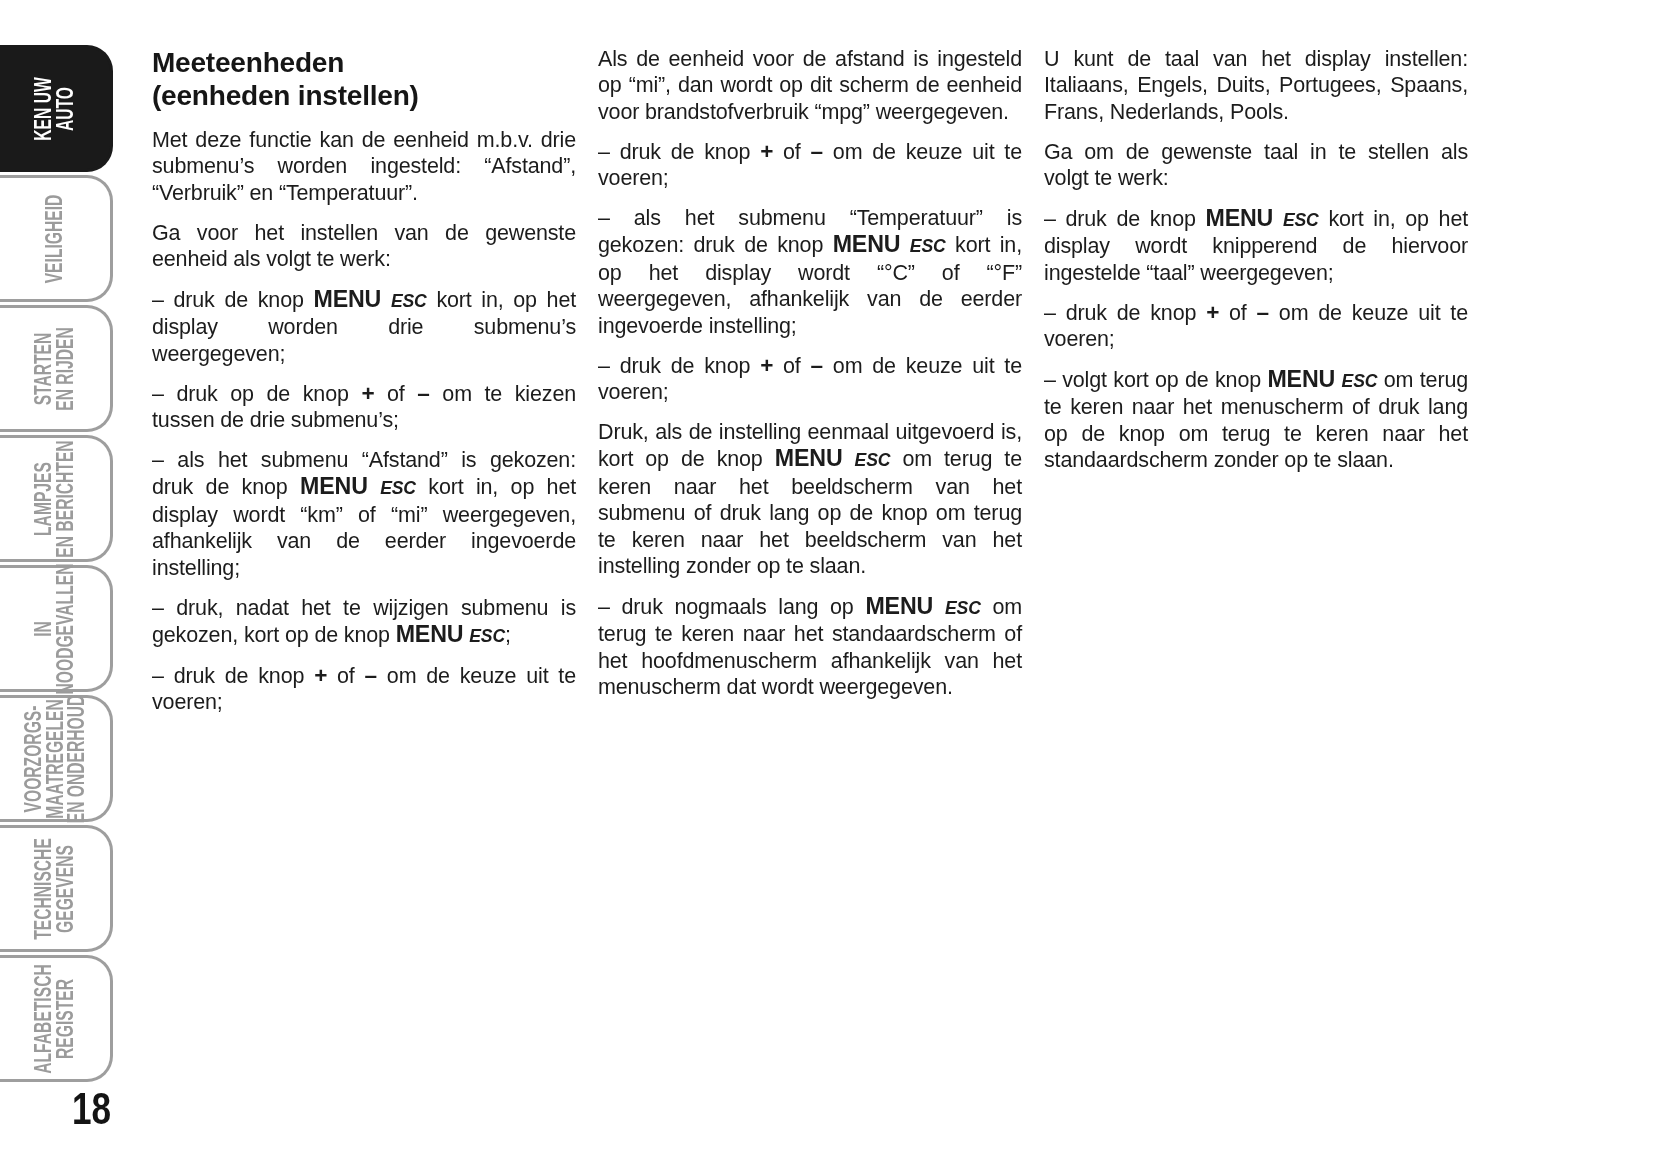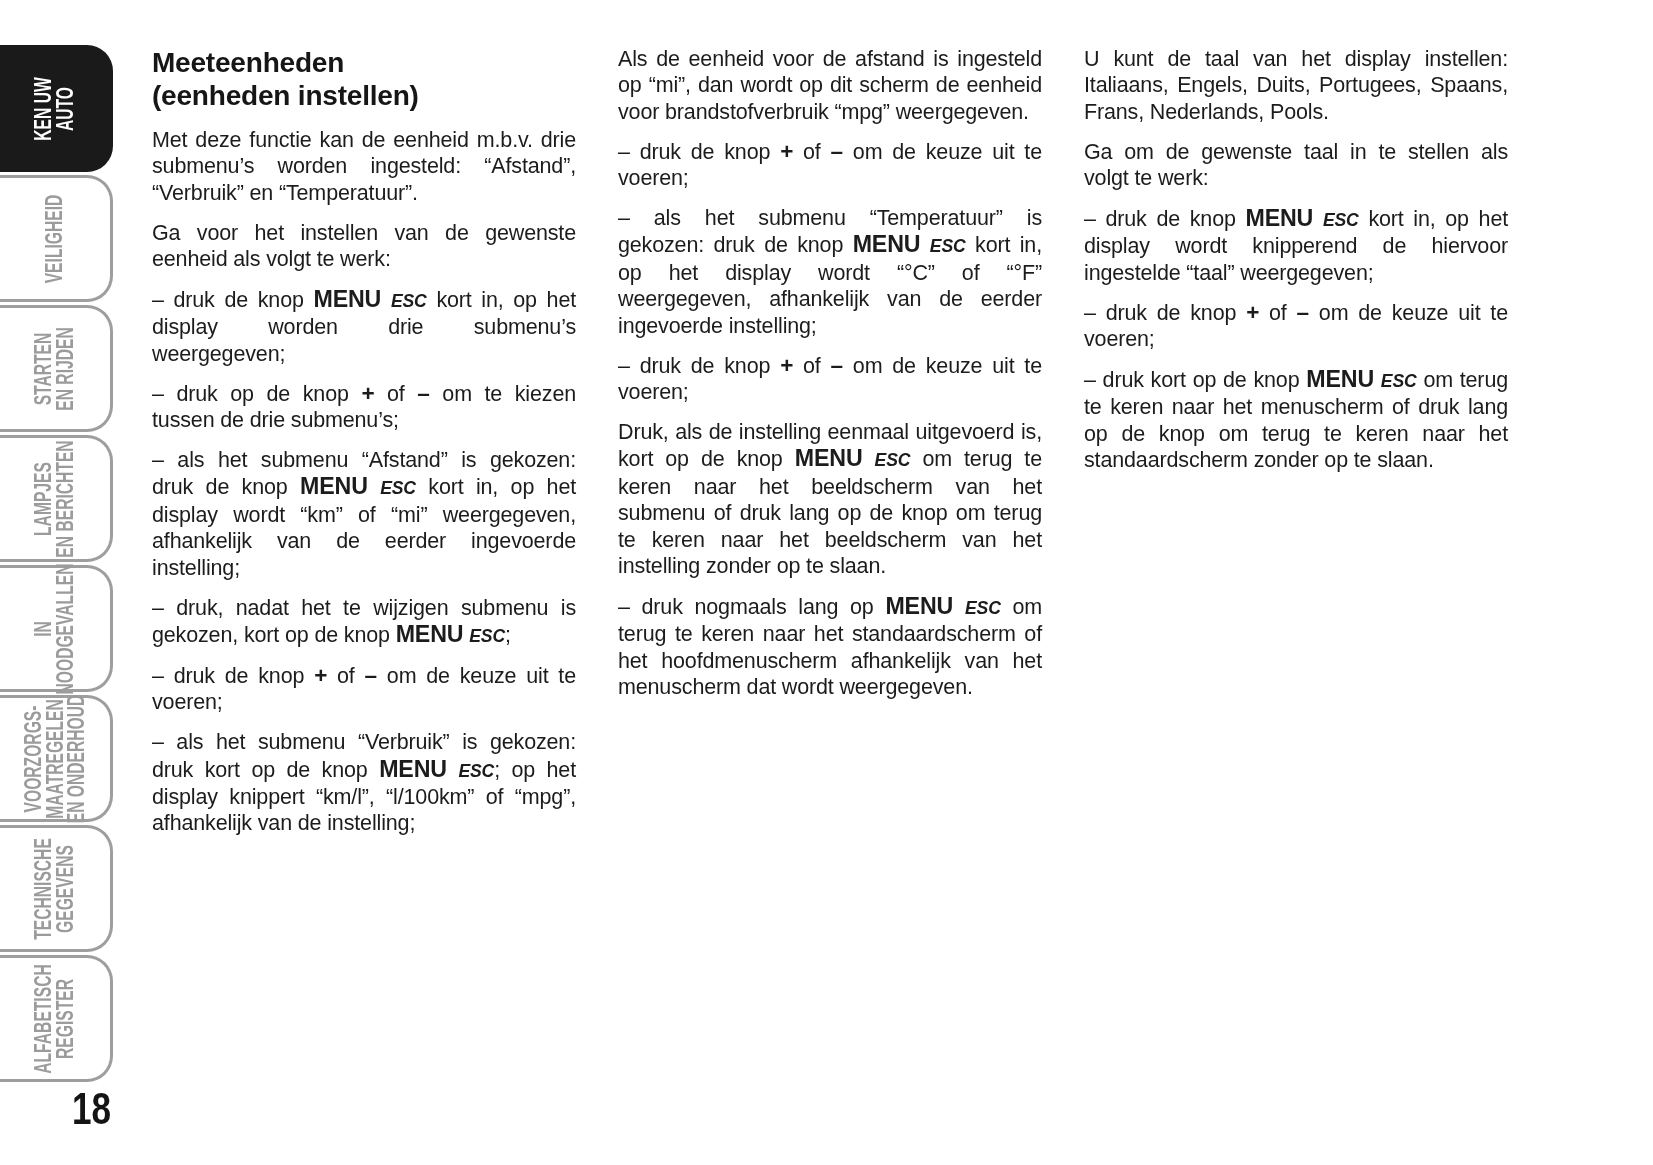--- a/index.html
+++ b/index.html
@@ -45,21 +45,21 @@
     letter-spacing: 0;
     color: #9b9b9b;
   }
   .tab.active .tab-label { color: #ffffff; }
 
   
   .content {
     position: absolute;
     left: 152px; top: 46px;
     display: flex;
-    gap: 42px;
+    gap: 22px;
   }
   .col {
     width: 424px;
     color: #1c1c1c;
     font-size: 21.5px;
     line-height: 26.4px;
     text-align: justify;
     letter-spacing: -0.15px;
   }
   .col h2 {
@@ -121,32 +121,31 @@
 <main class="content" id="columns">
     <section class="col">
       <h2>Meeteenheden<br>(eenheden instellen)</h2>
       <p><span>Met deze functie kan de eenheid m.b.v. drie submenu’s worden ingesteld: “Afstand”, “Verbruik” en “Temperatuur”.</span></p>
       <p><span>Ga voor het instellen van de gewenste eenheid als volgt te werk:</span></p>
       <p><span>– druk de knop </span><span class="seg-menu">MENU</span><span> </span><span class="seg-esc">ESC</span><span> kort in, op het display worden drie submenu’s weergegeven;</span></p>
       <p><span>– druk op de knop </span><span class="seg-sign">+</span><span> of </span><span class="seg-sign">–</span><span> om te kiezen tussen de drie submenu’s;</span></p>
       <p><span>– als het submenu “Afstand” is gekozen: druk de knop </span><span class="seg-menu">MENU</span><span> </span><span class="seg-esc">ESC</span><span> kort in, op het display wordt “km” of “mi” weergegeven, afhankelijk van de eerder ingevoerde instelling;</span></p>
       <p><span>– druk, nadat het te wijzigen submenu is gekozen, kort op de knop </span><span class="seg-menu">MENU</span><span> </span><span class="seg-esc">ESC</span><span>;</span></p>
       <p><span>– druk de knop </span><span class="seg-sign">+</span><span> of </span><span class="seg-sign">–</span><span> om de keuze uit te voeren;</span></p>
-      <p><span>– als het submenu “Verbruik” is gekozen: druk kort op de knop </span><span class="seg-menu">MENU</span><span> </span><span class="seg-esc">ESC</span><span>; op het display knippert “km/l”, “l/100km” of “mpg”, afhankelijk van de instelling;</span></p>
     </section>
     <section class="col">
       <p><span>Als de eenheid voor de afstand is ingesteld op “mi”, dan wordt op dit scherm de eenheid voor brandstofverbruik “mpg” weergegeven.</span></p>
       <p><span>– druk de knop </span><span class="seg-sign">+</span><span> of </span><span class="seg-sign">–</span><span> om de keuze uit te voeren;</span></p>
       <p><span>– als het submenu “Temperatuur” is gekozen: druk de knop </span><span class="seg-menu">MENU</span><span> </span><span class="seg-esc">ESC</span><span> kort in, op het display wordt “°C” of “°F” weergegeven, afhankelijk van de eerder ingevoerde instelling;</span></p>
       <p><span>– druk de knop </span><span class="seg-sign">+</span><span> of </span><span class="seg-sign">–</span><span> om de keuze uit te voeren;</span></p>
       <p><span>Druk, als de instelling eenmaal uitgevoerd is, kort op de knop </span><span class="seg-menu">MENU</span><span> </span><span class="seg-esc">ESC</span><span> om terug te keren naar het beeldscherm van het submenu of druk lang op de knop om terug te keren naar het beeldscherm van het instelling zonder op te slaan.</span></p>
       <p><span>– druk nogmaals lang op </span><span class="seg-menu">MENU</span><span> </span><span class="seg-esc">ESC</span><span> om terug te keren naar het standaardscherm of het hoofdmenuscherm afhankelijk van het menuscherm dat wordt weergegeven.</span></p>
     </section>
     <section class="col">
       <p><span>U kunt de taal van het display instellen: Italiaans, Engels, Duits, Portugees, Spaans, Frans, Nederlands, Pools.</span></p>
       <p><span>Ga om de gewenste taal in te stellen als volgt te werk:</span></p>
       <p><span>– druk de knop </span><span class="seg-menu">MENU</span><span> </span><span class="seg-esc">ESC</span><span> kort in, op het display wordt knipperend de hiervoor ingestelde “taal” weergegeven;</span></p>
       <p><span>– druk de knop </span><span class="seg-sign">+</span><span> of </span><span class="seg-sign">–</span><span> om de keuze uit te voeren;</span></p>
-      <p><span>– druk kort op de knop </span><span class="seg-menu">MENU</span><span> </span><span class="seg-esc">ESC</span><span> om terug te keren naar het menuscherm of druk lang op de knop om terug te keren naar het standaardscherm zonder op te slaan.</span></p>
+      <p><span>– volgt kort op de knop </span><span class="seg-menu">MENU</span><span> </span><span class="seg-esc">ESC</span><span> om terug te keren naar het menuscherm of druk lang op de knop om terug te keren naar het standaardscherm zonder op te slaan.</span></p>
     </section>
   </main>
 
 <div class="page-number">18</div>
 
 </body></html>

